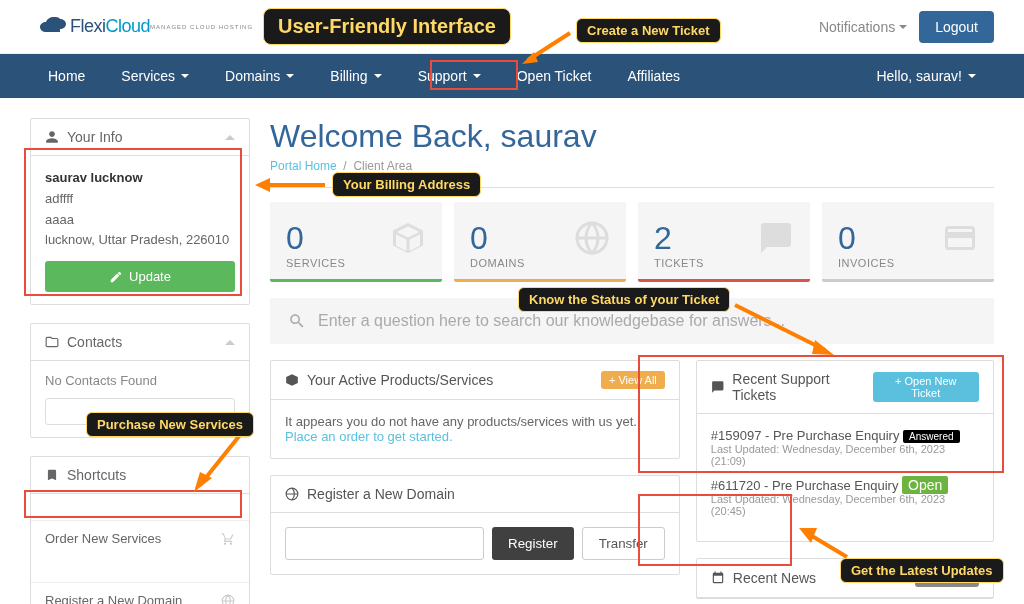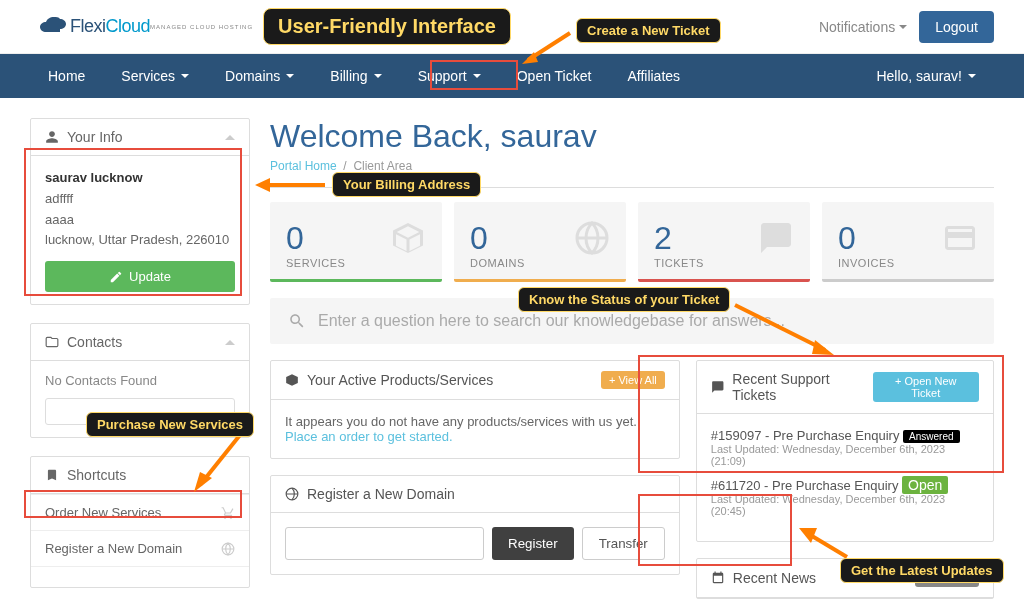--- a/index.html
+++ b/index.html
@@ -22,21 +22,21 @@
 .caret { width: 0; height: 0; border-left: 4px solid transparent; border-right: 4px solid transparent; border-top: 4px solid currentColor; display: inline-block; }
 .main { display: flex; padding: 20px 30px; gap: 20px; }
 .sidebar { width: 220px; flex-shrink: 0; }
 .panel { border: 1px solid #ddd; border-radius: 2px; margin-bottom: 18px; }
 .panel-header { padding: 10px 14px; border-bottom: 1px solid #ddd; display: flex; align-items: center; justify-content: space-between; color: #666; font-size: 14px; }
 .panel-header .left { display: flex; align-items: center; gap: 8px; }
 .panel-body { padding: 12px 14px; }
 .panel-body.user-info { font-size: 13px; line-height: 1.6; color: #666; }
 .panel-body.user-info .name { color: #333; font-weight: bold; }
 .btn-update { background: #5cb85c; color: #fff; border: none; padding: 8px 0; width: 100%; border-radius: 3px; cursor: pointer; font-size: 13px; display: flex; align-items: center; justify-content: center; gap: 6px; margin-top: 10px; }
-.shortcut-item { padding: 10px 14px; border-top: 1px solid #eee; display: flex; justify-content: space-between; align-items: center; color: #666; cursor: pointer; font-size: 13px; }
+.shortcut-item { padding: 10px 14px; border-top: 1px solid #eee; display: flex; justify-content: space-between; align-items: center; color: #666; cursor: pointer; font-size: 13px; margin-top: 26px; }
 .shortcut-item:first-child { border-top: none; }
 .content { flex: 1; }
 .welcome { font-size: 32px; color: #336699; font-weight: 300; margin-bottom: 4px; }
 .breadcrumb { color: #999; font-size: 12px; margin-bottom: 4px; }
 .breadcrumb a { color: #5bc0de; text-decoration: none; }
 .hr { border: none; border-top: 1px solid #ddd; margin: 14px 0; }
 .stats { display: flex; gap: 12px; margin-bottom: 16px; }
 .stat { flex: 1; background: #f5f5f5; padding: 18px 16px 10px; position: relative; border-bottom: 3px solid #ccc; border-radius: 2px; }
 .stat .num { font-size: 32px; color: #336699; font-weight: 300; }
 .stat .label { font-size: 11px; color: #888; letter-spacing: 0.5px; }

